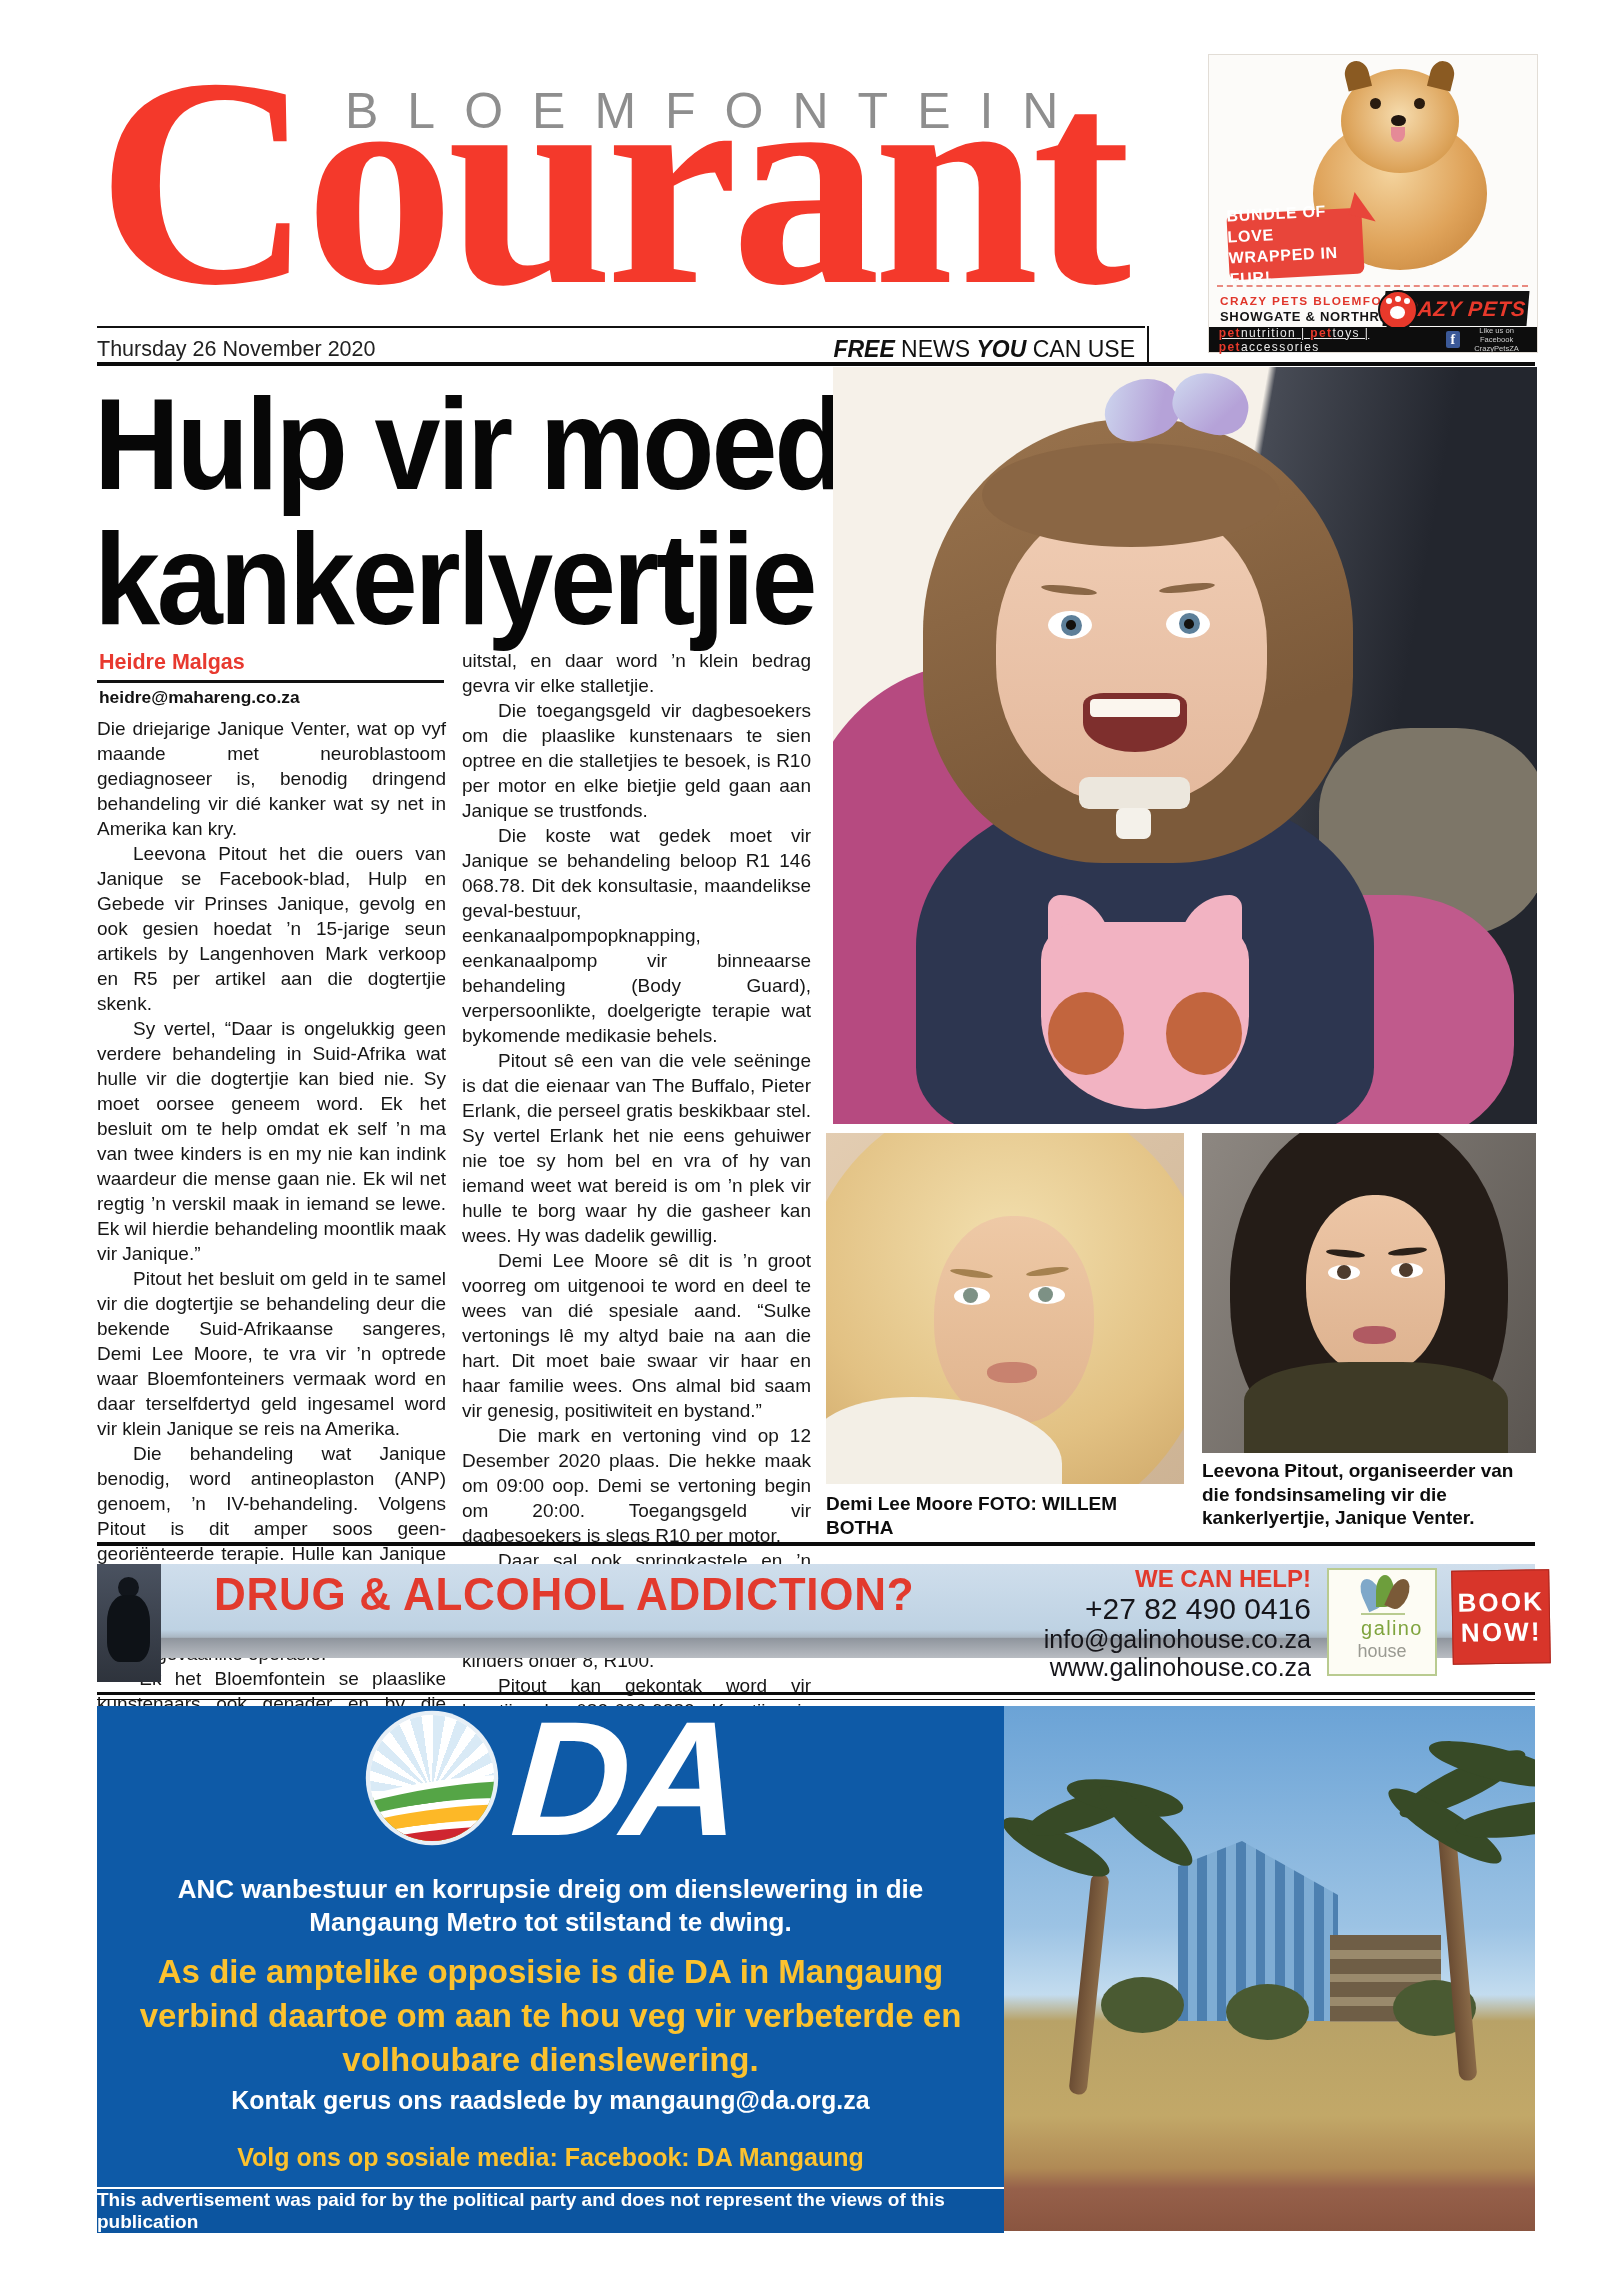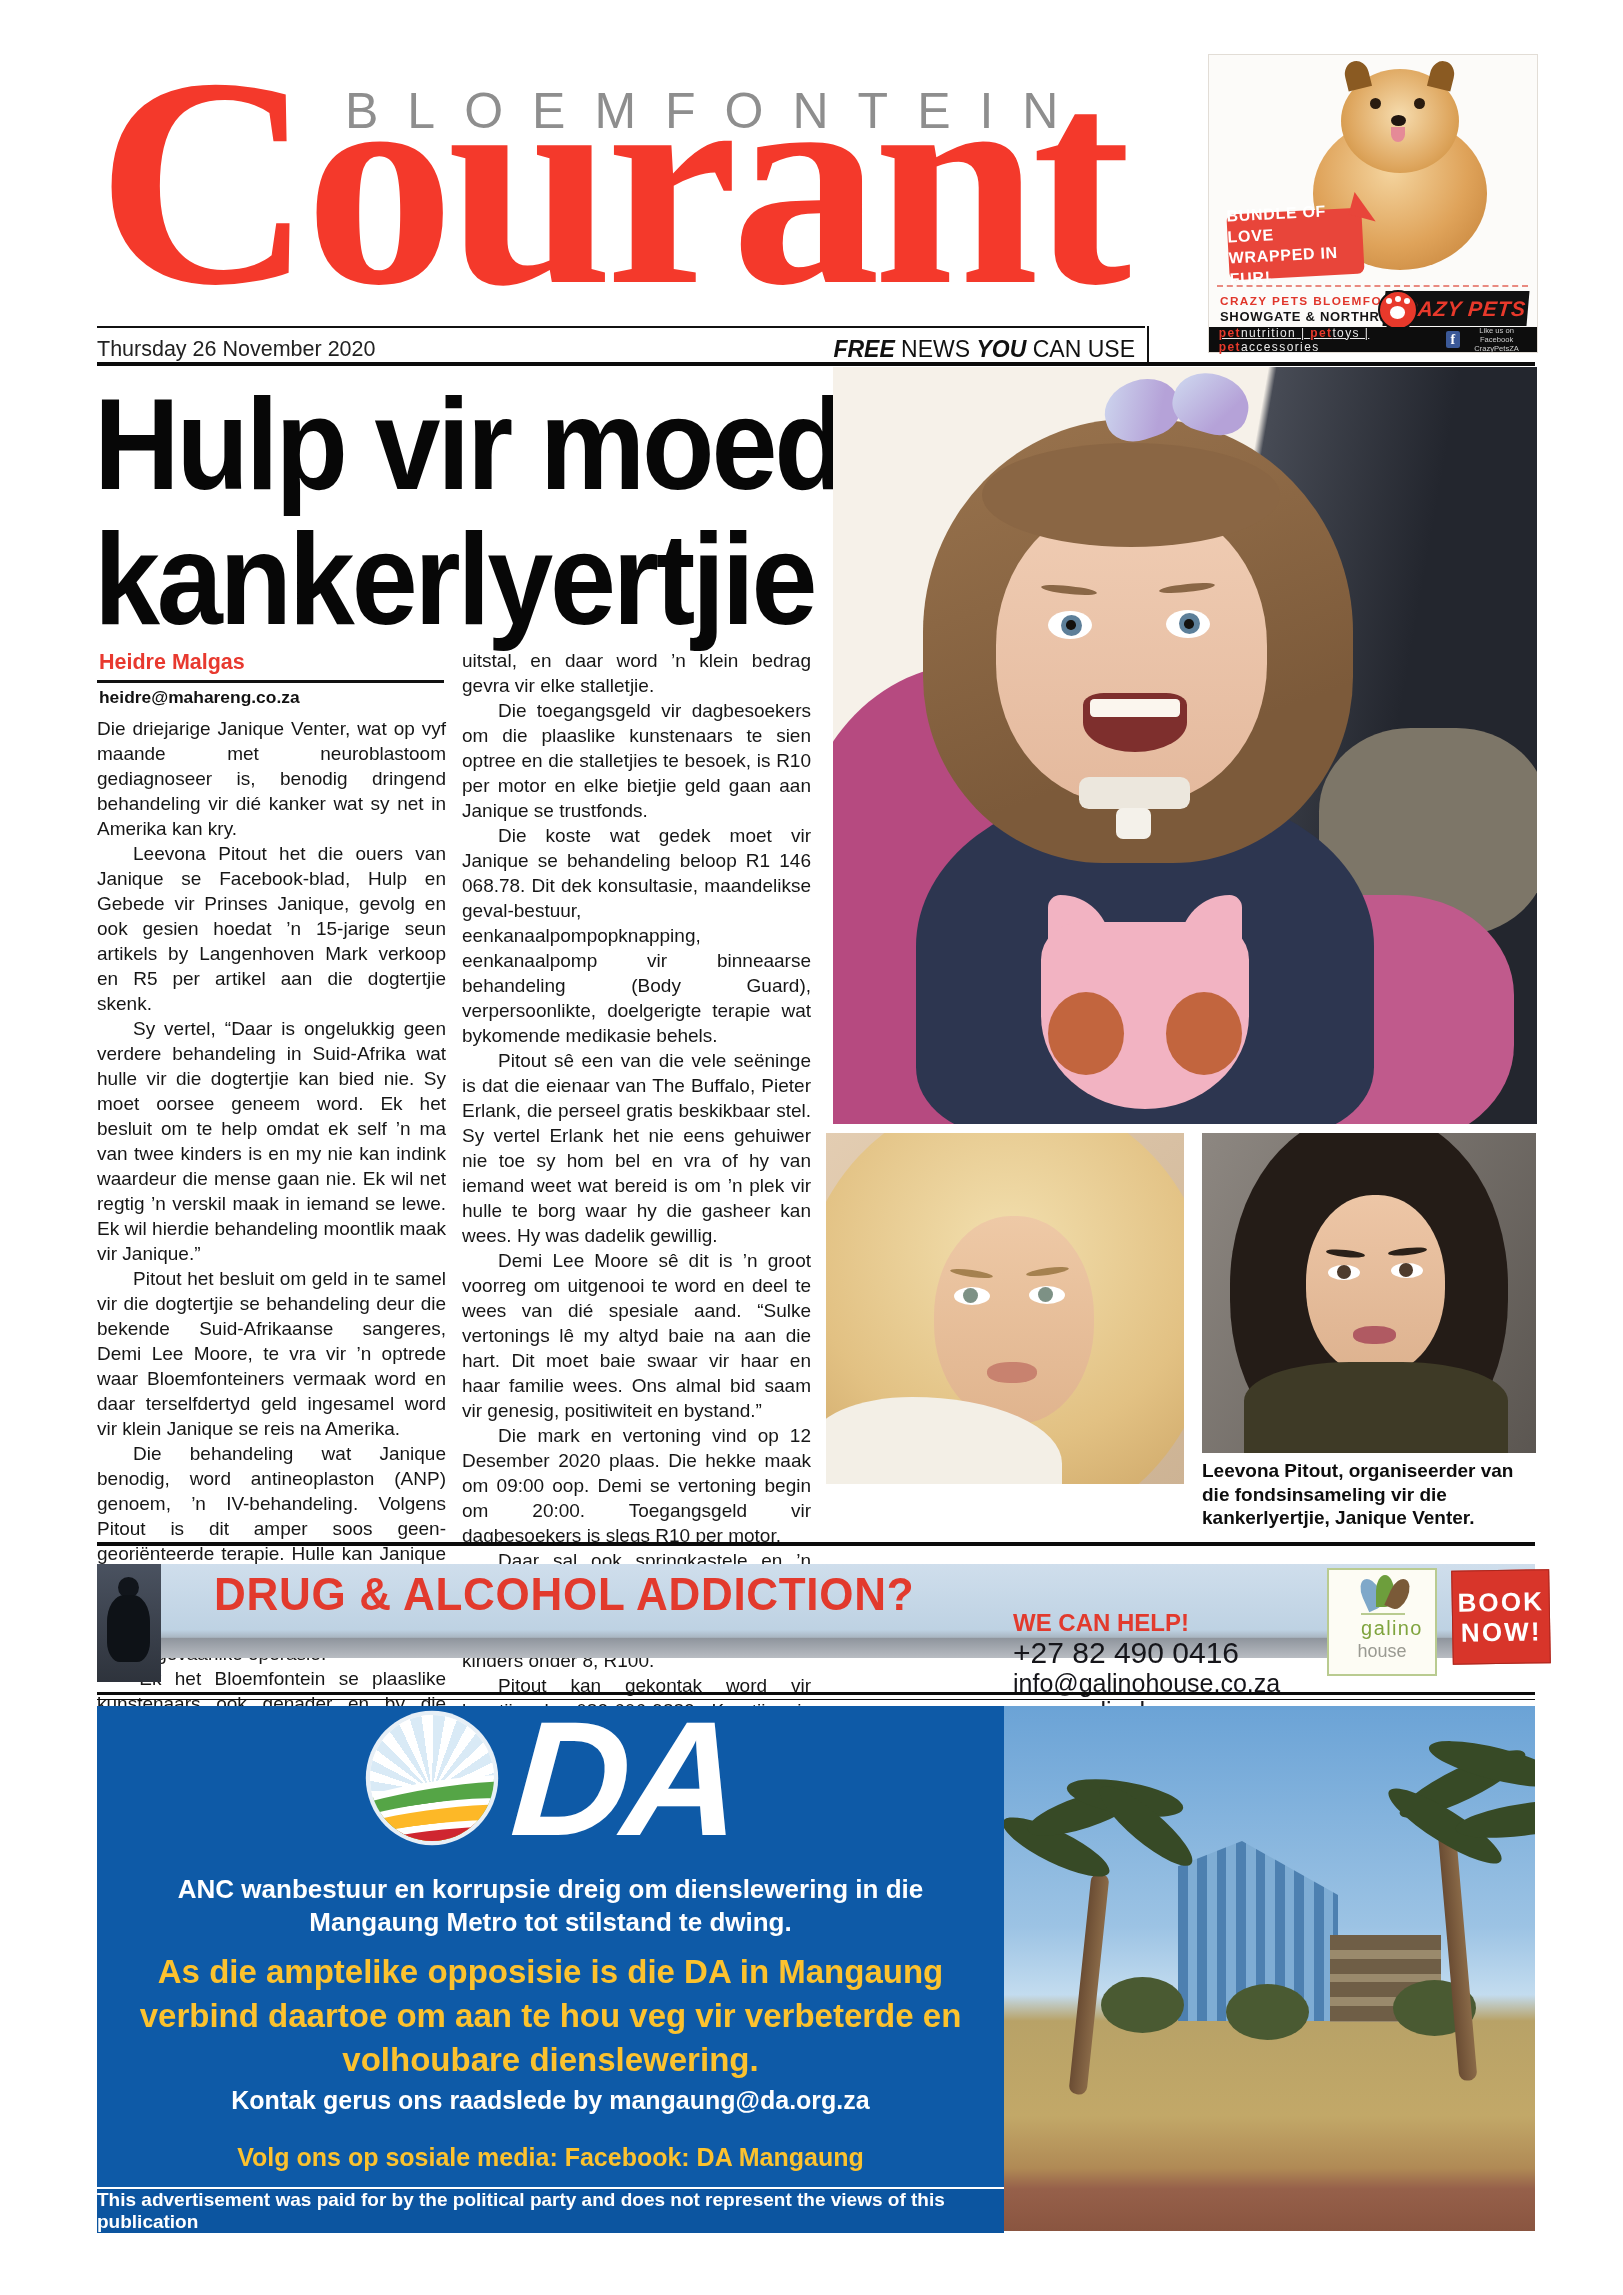--- a/index.html
+++ b/index.html
@@ -131,21 +131,21 @@
 
   
   .rehab{left:97px;top:1564px;width:1438px;height:94px;
          background:linear-gradient(180deg,#cfdeec 0%,#bed2e3 70%,#a9b6c2 78%,#8f959d 79%,#b8bcc2 100%);}
   .rh-person{position:absolute;left:0;top:0;width:64px;height:118px;background:linear-gradient(180deg,#4a5260,#2e333c);}
   .rh-phead{position:absolute;left:21px;top:12.5px;width:21px;height:21px;border-radius:50%;background:#11151b;}
   .rh-pbody{position:absolute;left:9.7px;top:30.5px;width:43px;height:67px;border-radius:40% 40% 30% 30%;background:#0e1217;}
   .rh-title{position:absolute;left:117px;top:4.2px;font-size:44px;font-weight:bold;color:#e23a2d;
             letter-spacing:0.7px;transform:scaleY(1.06);transform-origin:left top;}
   .rh-sub{position:absolute;left:147px;top:64px;font-size:23.6px;font-weight:bold;color:#15151a;}
-  .rh-contact{position:absolute;left:916px;top:1.4px;width:298px;text-align:left;line-height:28px;margin-top:44px;}
+  .rh-contact{position:absolute;left:916px;top:1.4px;width:298px;text-align:right;line-height:28px;}
   .rh-help{color:#e23a2d;font-weight:bold;font-size:24px;}
   .rh-phone{color:#15151a;font-size:30px;line-height:32px;}
   .rh-mail,.rh-web{color:#15151a;font-size:25px;line-height:28px;}
   .galino{position:absolute;left:1230px;top:3.5px;width:110px;height:108px;background:#fdfcf4;
           border:2.1px solid #b9cb90;box-sizing:border-box;text-align:center;}
   .gl-leaf{position:absolute;top:8.3px;width:18px;height:32px;border-radius:50% 50% 50% 0;}
   .gl-bar{position:absolute;left:32px;top:43px;width:44px;height:2.1px;background:#b9cb90;}
   .gl-name{position:absolute;left:10px;top:47px;width:100%;font-size:20px;color:#7fa43e;letter-spacing:1.4px;}
   .gl-house{position:absolute;left:0;top:71px;width:100%;font-size:18px;color:#9a9a92;}
   .booknow{position:absolute;left:1355px;top:5.6px;width:96px;height:92px;background:#d8352a;
@@ -307,20 +307,21 @@
     <div class="pd-face"></div>
     <div class="pd-brow" style="left:124px;top:137px;transform:rotate(8deg);"></div>
     <div class="pd-brow" style="left:200px;top:135px;transform:rotate(-8deg);"></div>
     <div class="pd-eye" style="left:128px;top:154px;"></div>
     <div class="pd-eye" style="left:203px;top:153px;"></div>
     <div class="pd-iris" style="left:137px;top:155px;"></div>
     <div class="pd-iris" style="left:212px;top:154px;"></div>
     <div class="pd-lips"></div>
     <div class="pd-top"></div>
   </div>
+  <div class="abs caption cap-demi">Demi Lee Moore FOTO: WILLEM BOTHA</div>
 
   <div class="abs ph photo-leev">
     <div class="pl-bg"></div>
     <div class="pl-hair"></div>
     <div class="pl-face"></div>
     <div class="pl-brow" style="left:124px;top:117px;transform:rotate(6deg);"></div>
     <div class="pl-brow" style="left:186px;top:115px;transform:rotate(-6deg);"></div>
     <div class="pl-eye" style="left:126px;top:132px;"></div>
     <div class="pl-eye" style="left:189px;top:130px;"></div>
     <div class="pl-iris" style="left:135px;top:132px;"></div>

